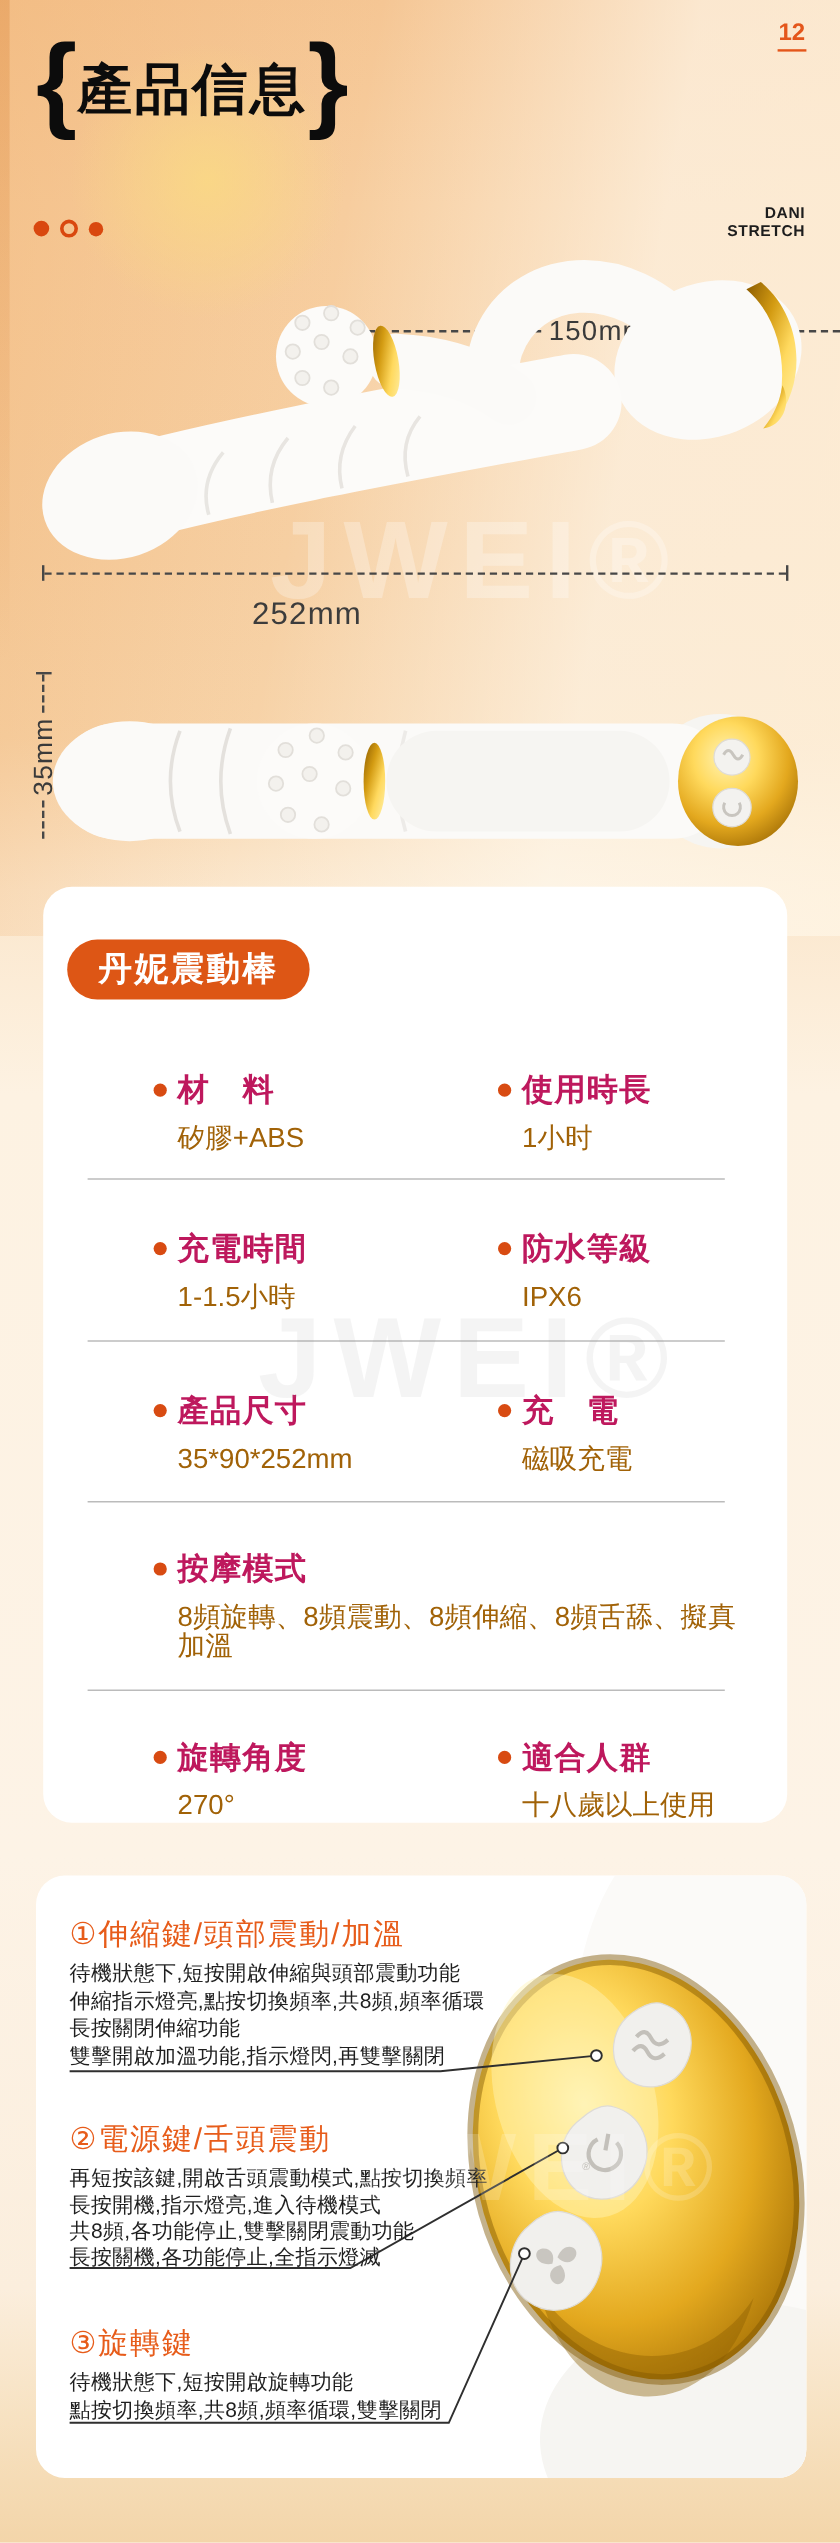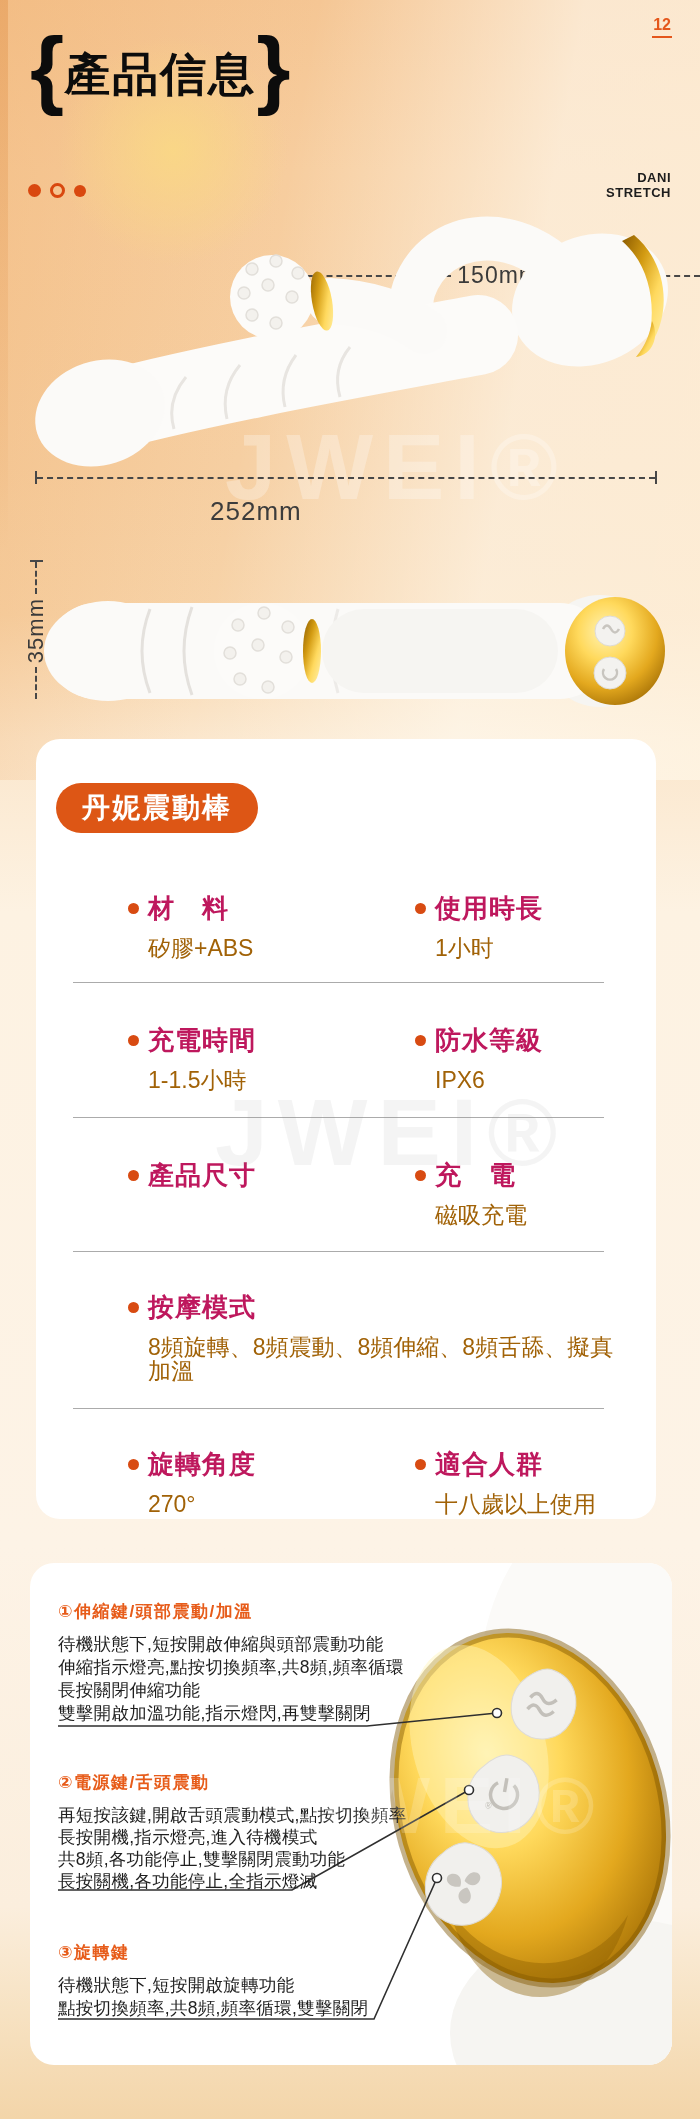--- a/index.html
+++ b/index.html
@@ -5,21 +5,21 @@
   html,body{margin:0;padding:0;}
   body{font-family:"Liberation Sans","DejaVu Sans",sans-serif;}
   .page{position:relative;width:700px;height:2119px;overflow:hidden;
     background:linear-gradient(180deg,#f5c694 0%,#f7cd9e 8%,#f6cfa2 22%,#f7d3a8 29%,#fbe7cd 35%,#fdf2e2 43%,#fdf3e6 73%,#fbeedd 90%,#f7e2c2 95%,#f3d5a9 100%);}
   .top-light{position:absolute;left:0;top:0;width:700px;height:780px;pointer-events:none;
     background:linear-gradient(100deg,rgba(240,176,110,.40) 0%,rgba(248,210,160,0) 38%,rgba(255,252,244,.62) 70%,rgba(255,246,230,.72) 100%);}
   .edge-strip{position:absolute;left:0;top:0;width:8px;height:600px;
     background:linear-gradient(180deg,rgba(221,138,63,.38),rgba(221,138,63,0) 92%);}
   .title-glow{position:absolute;left:58px;top:36px;width:230px;height:230px;border-radius:50%;
     background:radial-gradient(closest-side,rgba(250,217,132,.85),rgba(250,217,132,0));}
-  .page-num{position:absolute;top:16px;right:28px;color:#e4561b;font-size:16px;font-weight:700;
+  .page-num{position:absolute;top:16px;right:28px;color:#e4561b;font-size:20px;font-weight:700;
     border-bottom:2px solid #e4561b;padding:0 1px 2px;text-align:right;}
   .title{position:absolute;left:30px;top:30px;display:flex;align-items:center;color:#0c0c0c;}
   .title .txt{font-size:46px;font-weight:900;letter-spacing:2px;line-height:1;}
   .title .brace{font-size:88px;font-weight:600;line-height:1;transform:translateY(-6px);}
   .dots{position:absolute;left:28px;top:183px;display:flex;align-items:center;gap:9px;}
   .dot{width:13px;height:13px;border-radius:50%;background:#d9480f;}
   .dot.ring{width:9px;height:9px;background:transparent;border:3px solid #d9480f;}
   .dot.small{width:12px;height:12px;}
   .brand{position:absolute;right:29px;top:170px;text-align:right;font-size:13px;font-weight:700;
     color:#1d1d1d;line-height:1.18;letter-spacing:.5px;}
@@ -58,21 +58,21 @@
   .spec-item.right{flex:1;}
   .spec-label{display:flex;align-items:center;gap:9px;font-size:26px;font-weight:700;color:#be185d;letter-spacing:1px;line-height:30px;}
   .bullet{width:11px;height:11px;border-radius:50%;background:#d84b12;flex:0 0 auto;}
   .spec-value{margin:13px 0 0 20px;font-size:23px;color:#a16207;line-height:24px;}
   .divider{height:1px;background:#ababab;margin:0 12px 0 -55px;}
   
   .guide-card{left:30px;top:1563px;width:642px;height:502px;overflow:hidden;}
   .guide-art{position:absolute;left:0;top:0;}
   .guide-section{position:absolute;left:28px;width:372px;}
   .g-s1{top:34px;} .g-s2{top:205px;} .g-s3{top:375px;}
-  .g-head{font-size:17px;font-weight:700;color:#e75c1a;letter-spacing:1.5px;line-height:30px;}
+  .g-head{font-size:25px;font-weight:400;color:#e75c1a;letter-spacing:1.5px;line-height:30px;}
   .g-lines{margin-top:6px;}
   .g-line{font-size:17.5px;color:#1f1f1f;line-height:23px;letter-spacing:.3px;}
   .g-s2 .g-line{line-height:22px;}
   .wm-gold{left:300px;top:1760px;font-size:80px;color:rgba(255,255,255,.18);}
 </style>
 </head>
 <body>
 
 <div class="page">
   <div class="top-light"></div>
@@ -237,20 +237,21 @@
         </div>
       </div>
       <div class="divider"></div>
 
       <div class="spec-row row-c">
         <div class="spec-item left">
           <div class="spec-label">
             <span class="bullet"></span>
             <span>產品尺寸</span>
           </div>
+          <div class="spec-value">35*90*252mm</div>
         </div>
         <div class="spec-item right">
           <div class="spec-label">
             <span class="bullet"></span>
             <span>充　電</span>
           </div>
           <div class="spec-value">磁吸充電</div>
         </div>
       </div>
       <div class="divider"></div>

